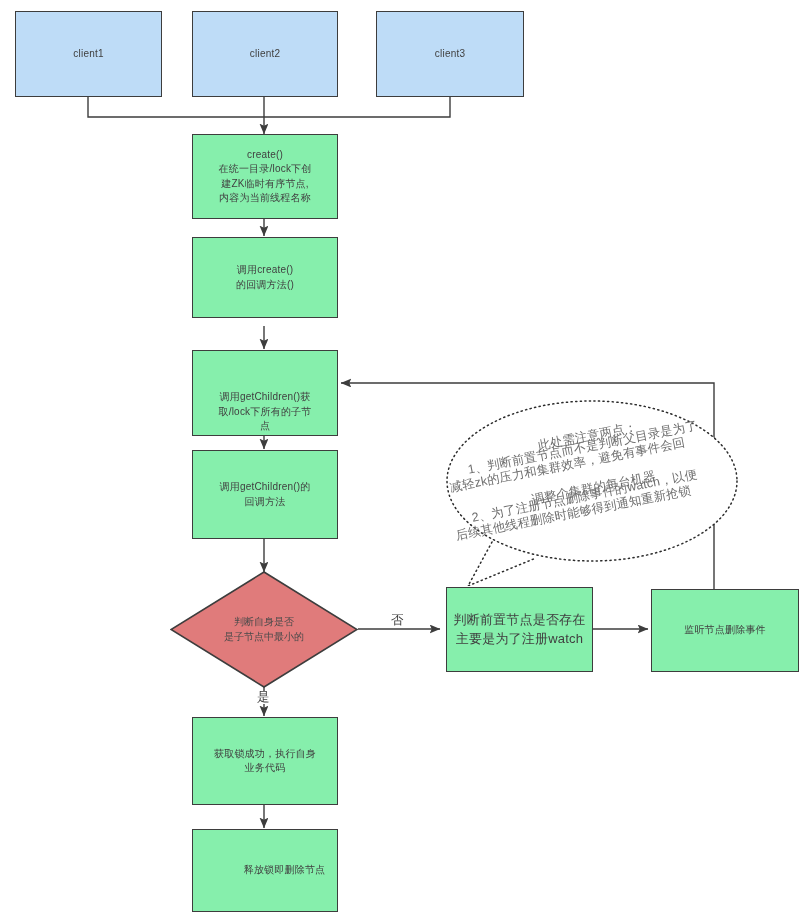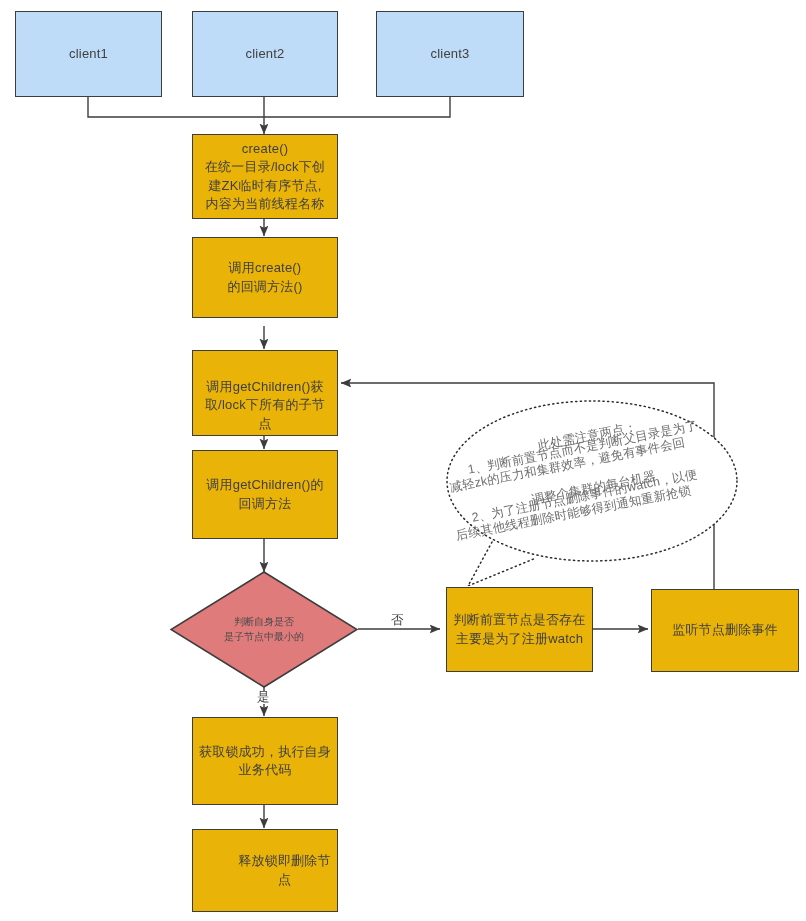--- a/index.html
+++ b/index.html
@@ -27,31 +27,31 @@
   }
   .node {
     position: absolute;
     box-sizing: border-box;
     border: 1.4px solid #3d3d3d;
     display: flex;
     align-items: center;
     justify-content: center;
     text-align: center;
     color: #404040;
-    font-size: 13px;
+    font-size: 10px;
     line-height: 1.42;
     padding: 2px 5px;
     white-space: pre-line;
     letter-spacing: 0.2px;
   }
   .node.client {
     background: #bedcf7;
   }
   .node.process {
-    background: #eab308;
+    background: #86efac;
   }
   .node-text {
     display: block;
     width: 100%;
     white-space: pre-line;
   }
   .diamond-wrap {
     position: absolute;
   }
   .diamond-shape {

